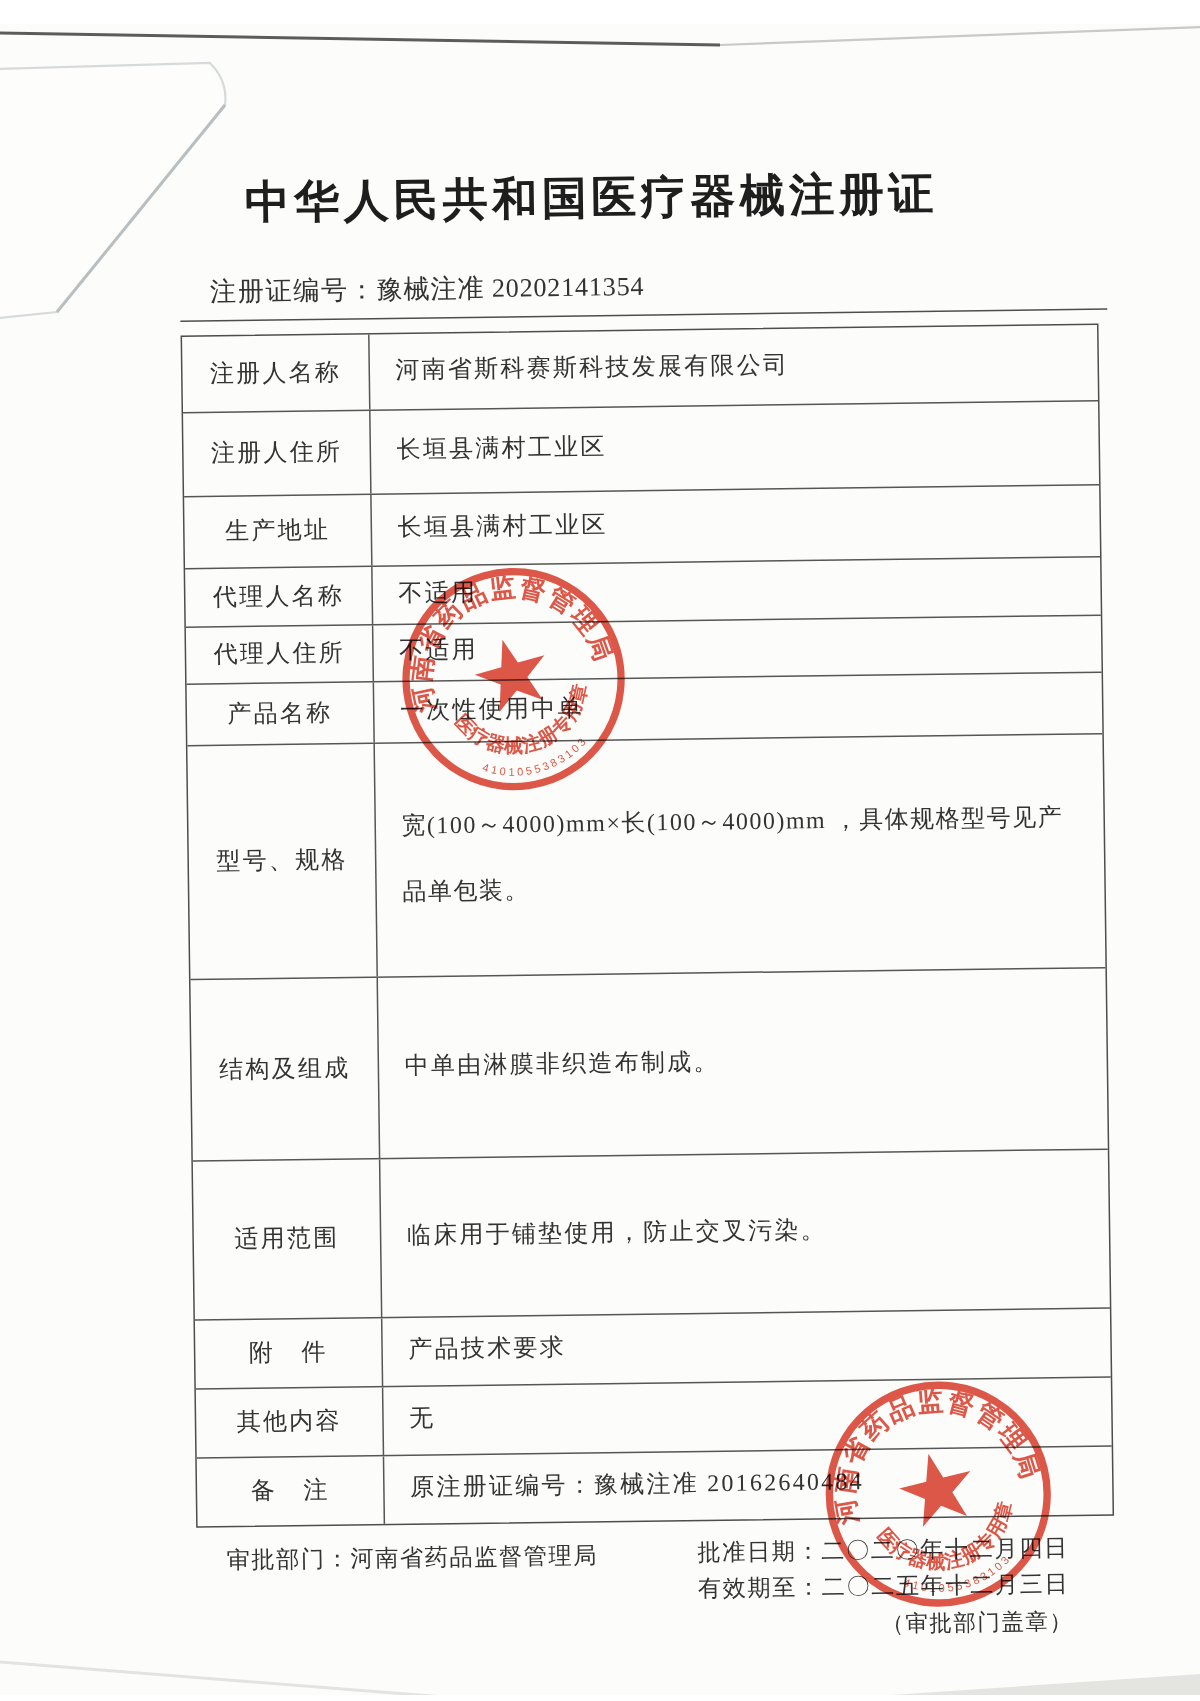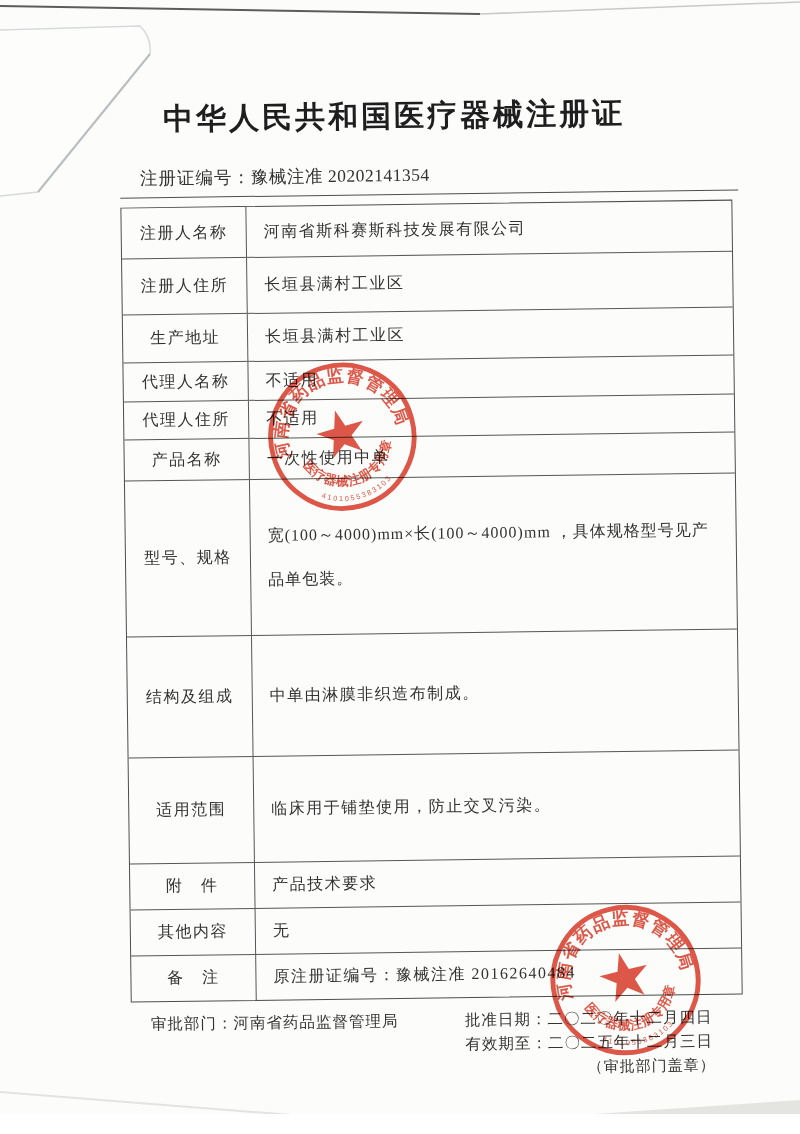--- a/index.html
+++ b/index.html
@@ -1,18 +1,18 @@
 <!DOCTYPE html>
 <html><head>
 <meta charset="utf-8">
 <style>
   html,body { margin:0; padding:0; }
   body { background:#ffffff; font-family:"Liberation Serif","DejaVu Serif",serif; }
   .page {
-    position:relative; width:800px; height:1114px; margin:0 auto;
+    position:relative; width:800px; height:1114px; margin:16px auto;
     background:#fcfcfb; overflow:hidden; color:#2e2e2e;
   }
   
   .sheet {
     position:absolute; left:0; top:0; width:800px; height:1134px;
     transform:rotate(-0.75deg); transform-origin:400px 560px;
   }
   .doc-title {
     margin:0; padding-top:96px; text-align:center;
     font-family:"Liberation Sans","DejaVu Sans",sans-serif;

